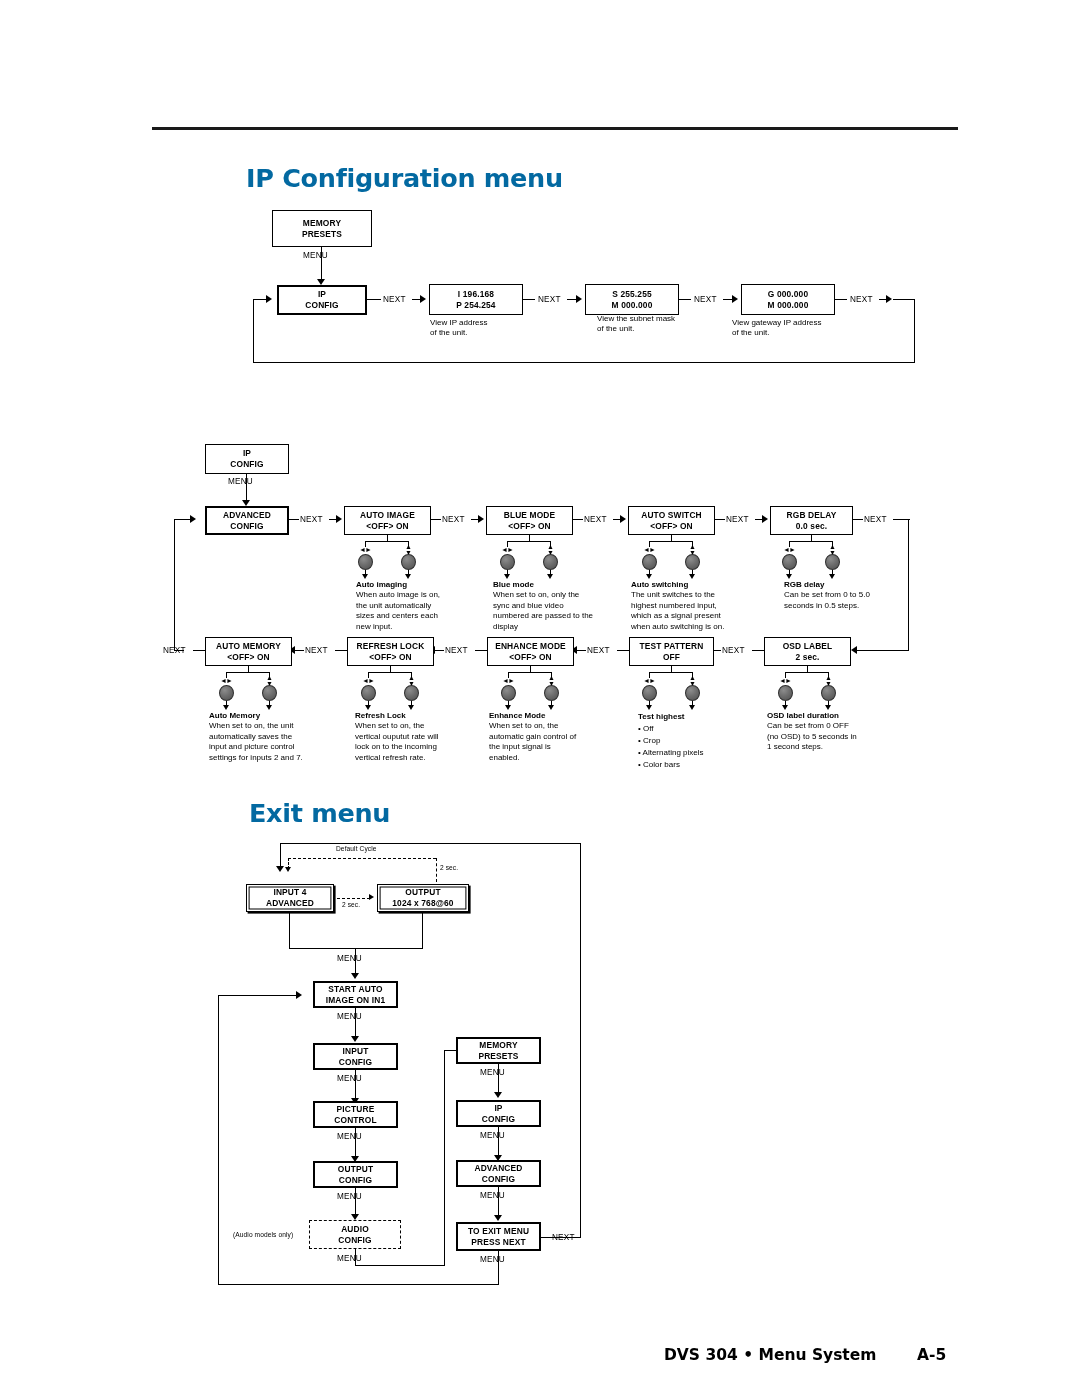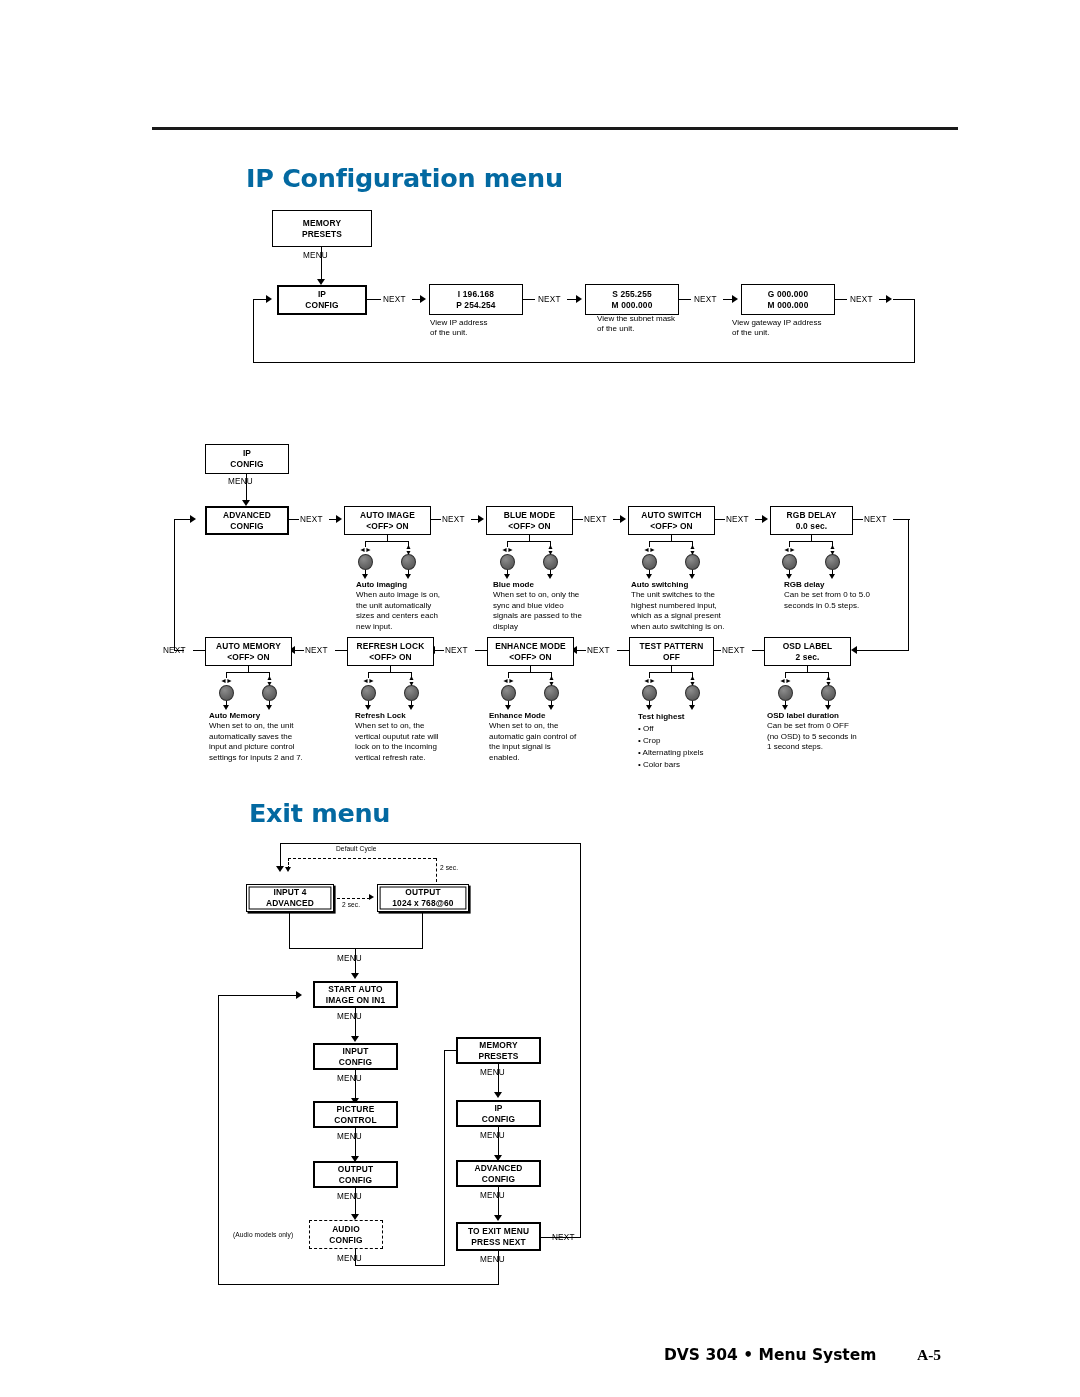--- a/index.html
+++ b/index.html
@@ -249,21 +249,21 @@
   <div class="glyph" style="left:501px; top:546px;">◄►</div>
   <div class="glyph" style="left:546px; top:544px; letter-spacing:0; line-height:5.5px; width:9px; text-align:center;">▲<br>▼</div>
   <div class="knob" style="left:500px; top:554px;"></div>
   <div class="knob" style="left:543px; top:554px;"></div>
   <div class="ln lnv" style="left:507px; top:570px; height:7px;"></div>
   <div class="arr arr-d sm" style="left:504px; top:574px;"></div>
   <div class="ln lnv" style="left:550px; top:570px; height:7px;"></div>
   <div class="arr arr-d sm" style="left:547px; top:574px;"></div>
   <div class="cap" style="left:493px; top:580px;"><span class="ttl">Blue mode</span><span>When set to on, only the
 sync and blue video
-signals are passed to the
+numbered are passed to the
 display</span></div>
 
   <div class="ln lnh" style="left:573px; top:519px; width:10px;"></div>
   <div class="lbl" style="left:584px; top:515px;">NEXT</div>
   <div class="ln lnh" style="left:613px; top:519px; width:9px;"></div>
   <div class="arr arr-r" style="left:620px; top:515px;"></div>
 
   <div class="box" style="left:628px; top:506px; width:87px; height:29px;">
     <span>AUTO SWITCH</span>
     <span class="l2">&lt;OFF&gt;    ON</span>
@@ -508,21 +508,21 @@
   <div class="arr arr-d" style="left:351px; top:1156px;"></div>
 
   <div class="box thick" style="left:313px; top:1161px; width:85px; height:27px;">
     <span>OUTPUT</span>
     <span class="l2">CONFIG</span>
   </div>
   <div class="lbl" style="left:337px; top:1192px;">MENU</div>
   <div class="ln lnv" style="left:355px; top:1188px; height:28px;"></div>
   <div class="arr arr-d" style="left:351px; top:1214px;"></div>
 
-  <div class="box dash" style="left:309px; top:1220px; width:74px; height:29px;">
+  <div class="box dash" style="left:309px; top:1220px; width:92px; height:29px;">
     <span>AUDIO</span>
     <span class="l2">CONFIG</span>
   </div>
   <div class="lbl tiny" style="left:233px; top:1231px;">(Audio models only)</div>
   <div class="lbl" style="left:337px; top:1254px;">MENU</div>
   <div class="ln lnv" style="left:355px; top:1249px; height:17px;"></div>
 
   <div class="ln lnh" style="left:355px; top:1265px; width:90px;"></div>
   <div class="ln lnv" style="left:444px; top:1050px; height:216px;"></div>
   <div class="ln lnh" style="left:444px; top:1050px; width:20px;"></div>
@@ -558,15 +558,15 @@
   </div>
   <div class="lbl" style="left:480px; top:1255px;">MENU</div>
   <div class="ln lnv" style="left:498px; top:1251px; height:34px;"></div>
 
   <div class="ln lnh" style="left:218px; top:1284px; width:281px;"></div>
   <div class="ln lnv" style="left:218px; top:995px; height:290px;"></div>
   <div class="ln lnh" style="left:218px; top:995px; width:80px;"></div>
   <div class="arr arr-r" style="left:296px; top:991px;"></div>
 
   <div class="footer" style="left:664px; top:1346px;">DVS 304 • Menu System</div>
-  <div class="footer" style="left:917px; top:1346px;font-family:Liberation Serif, serif;">A-5</div>
+  <div class="footer" style="left:917px; top:1346px;">A-5</div>
 
 </div>
 
 </body></html>

